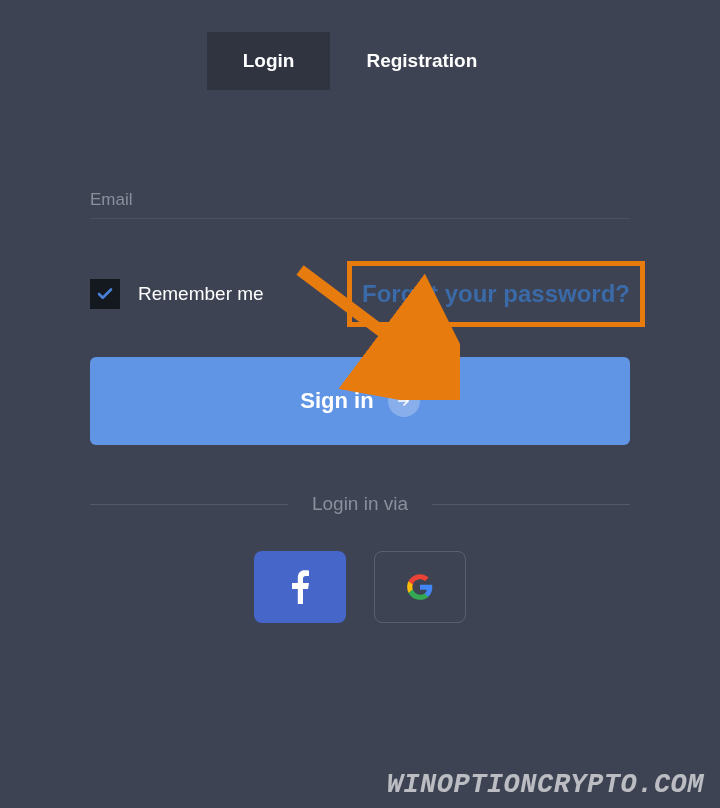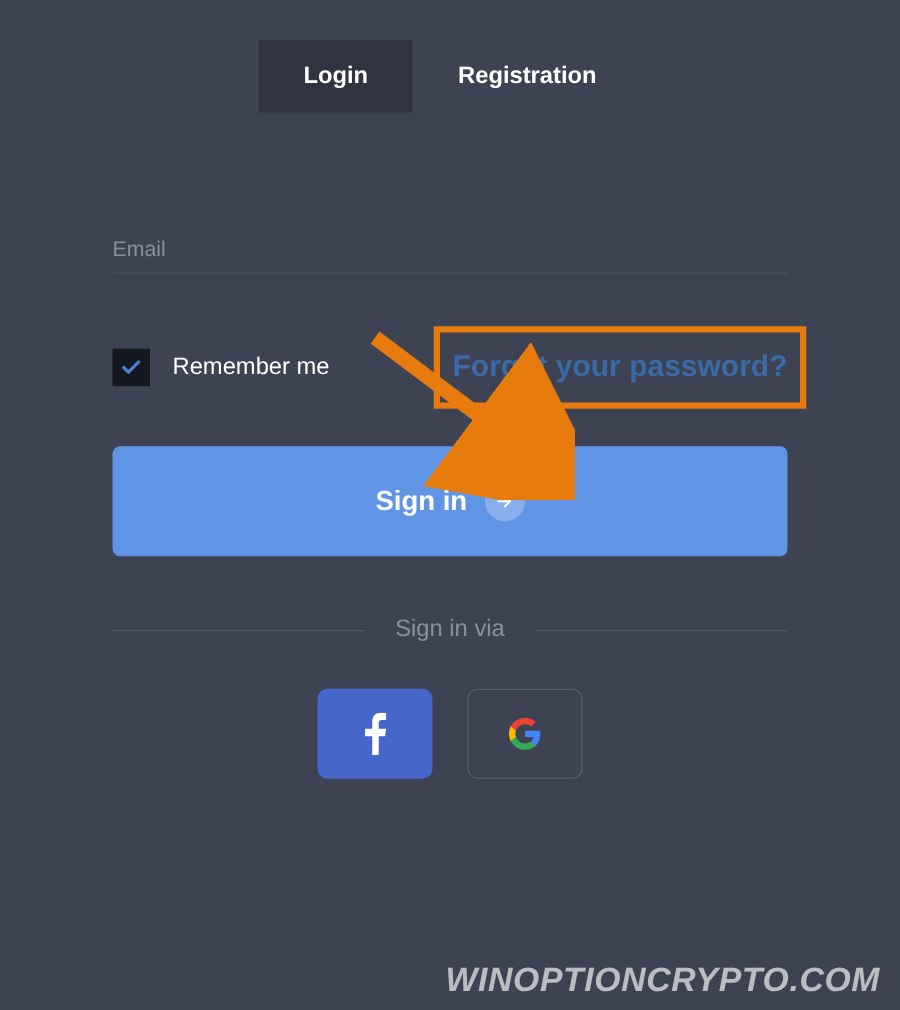--- a/index.html
+++ b/index.html
@@ -150,21 +150,21 @@
     }
     .watermark {
       position: absolute;
       bottom: 8px;
       right: 16px;
       color: rgba(255,255,255,0.65);
       font-size: 27px;
       font-weight: 800;
       font-style: italic;
       letter-spacing: 0.5px;
-      font-family: Liberation Sans, sans-serif;
+      font-family: Liberation Mono, monospace;
     }
     .arrow-annotation {
       position: absolute;
       left: 290px;
       top: 260px;
       pointer-events: none;
     }
   </style>
 </head>
 <body>
@@ -204,21 +204,21 @@
           <line x1="4" y1="12" x2="18" y2="12"></line>
           <polyline points="12 6 18 12 12 18"></polyline>
         </svg>
       </span>
     </button>
 
   </div>
 
   <div class="divider-row">
     <div class="divider-line"></div>
-    <div class="divider-text">Sign in via</div>
+    <div class="divider-text">Login in via</div>
     <div class="divider-line"></div>
   </div>
 
   <div class="social-row">
     <div class="social-btn fb-btn">
       <svg width="18" height="34" viewBox="0 0 18 34">
         <path d="M12 34V19h5l1-6h-6V9c0-1.8 0.5-3 3-3h3V0.5C17.5 0.4 15.8 0.2 13.8 0.2 9.6 0.2 6.8 2.8 6.8 7.5V13H1v6h5.8v15H12z" fill="#fff"></path>
       </svg>
     </div>
     <div class="social-btn g-btn">

